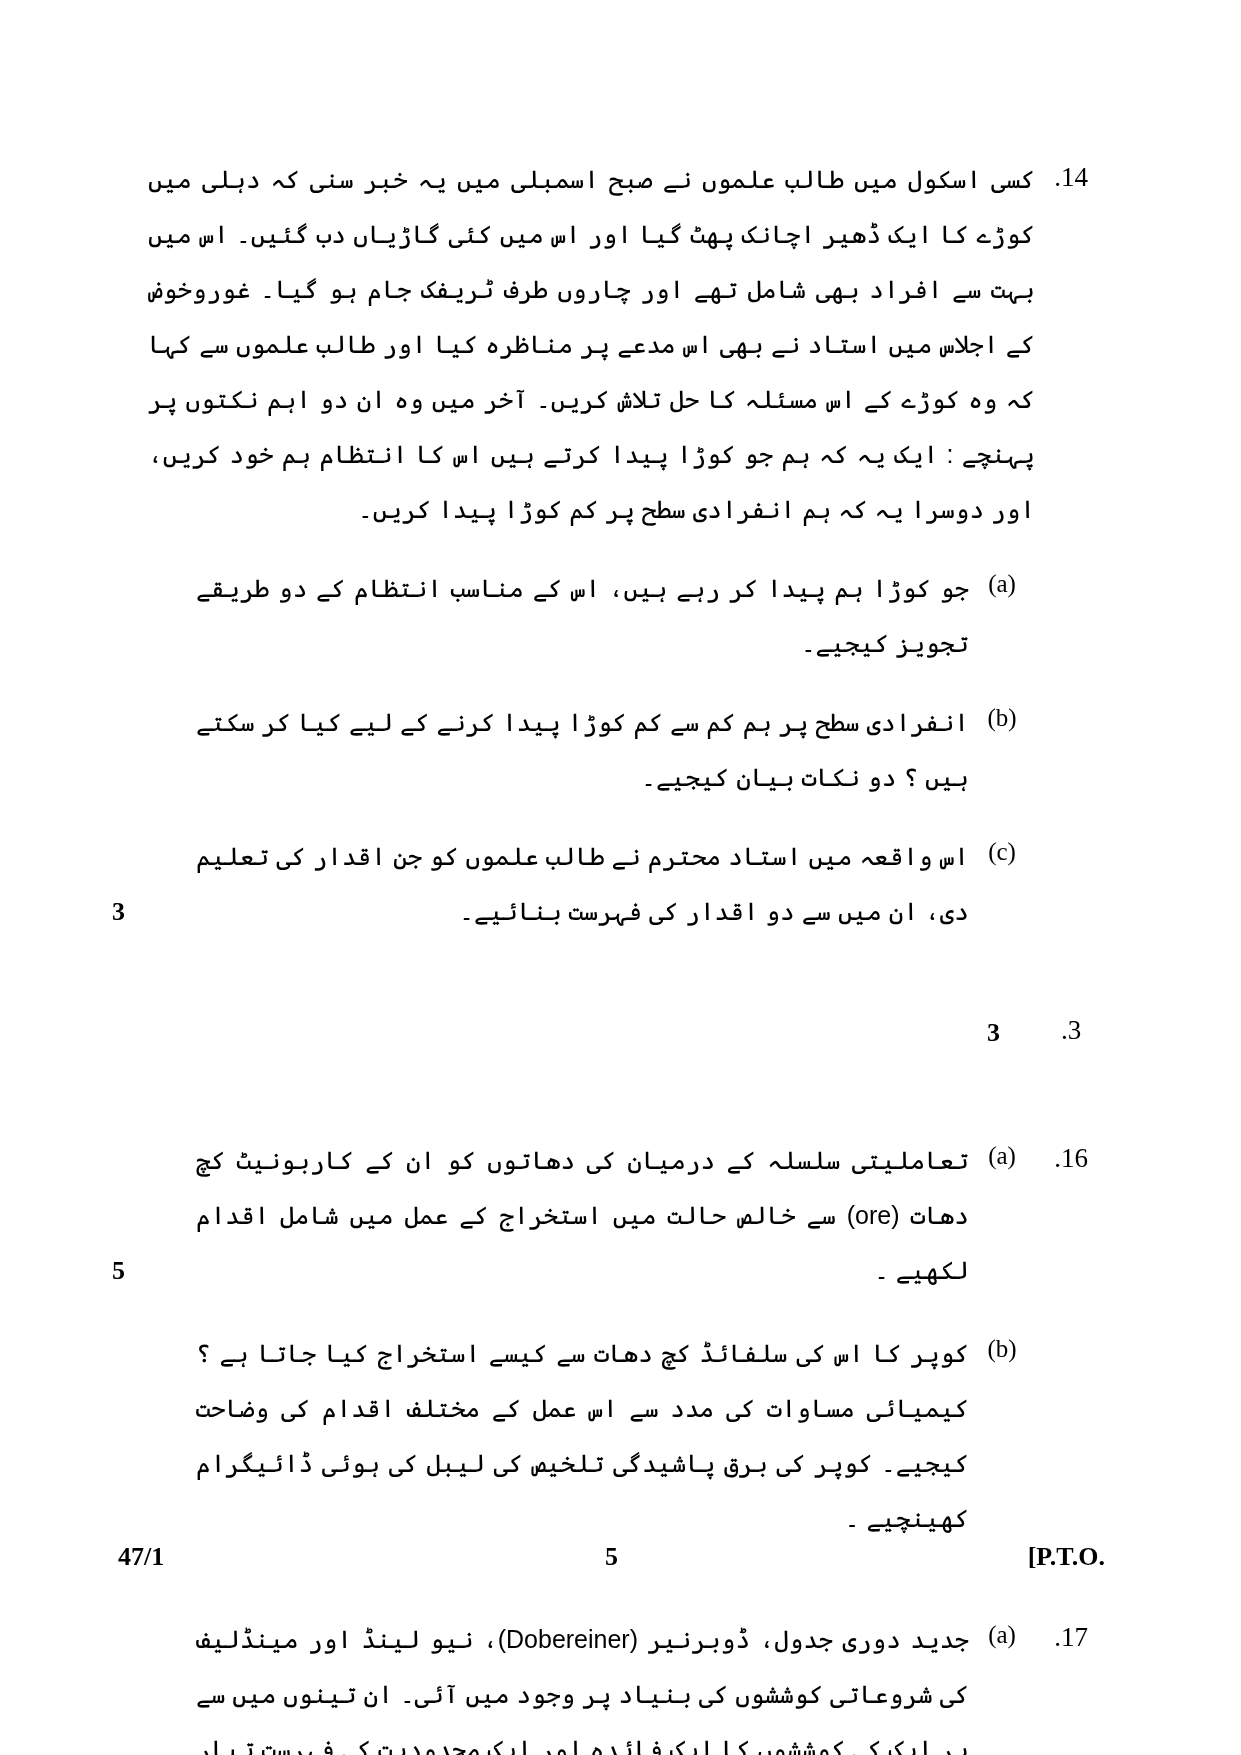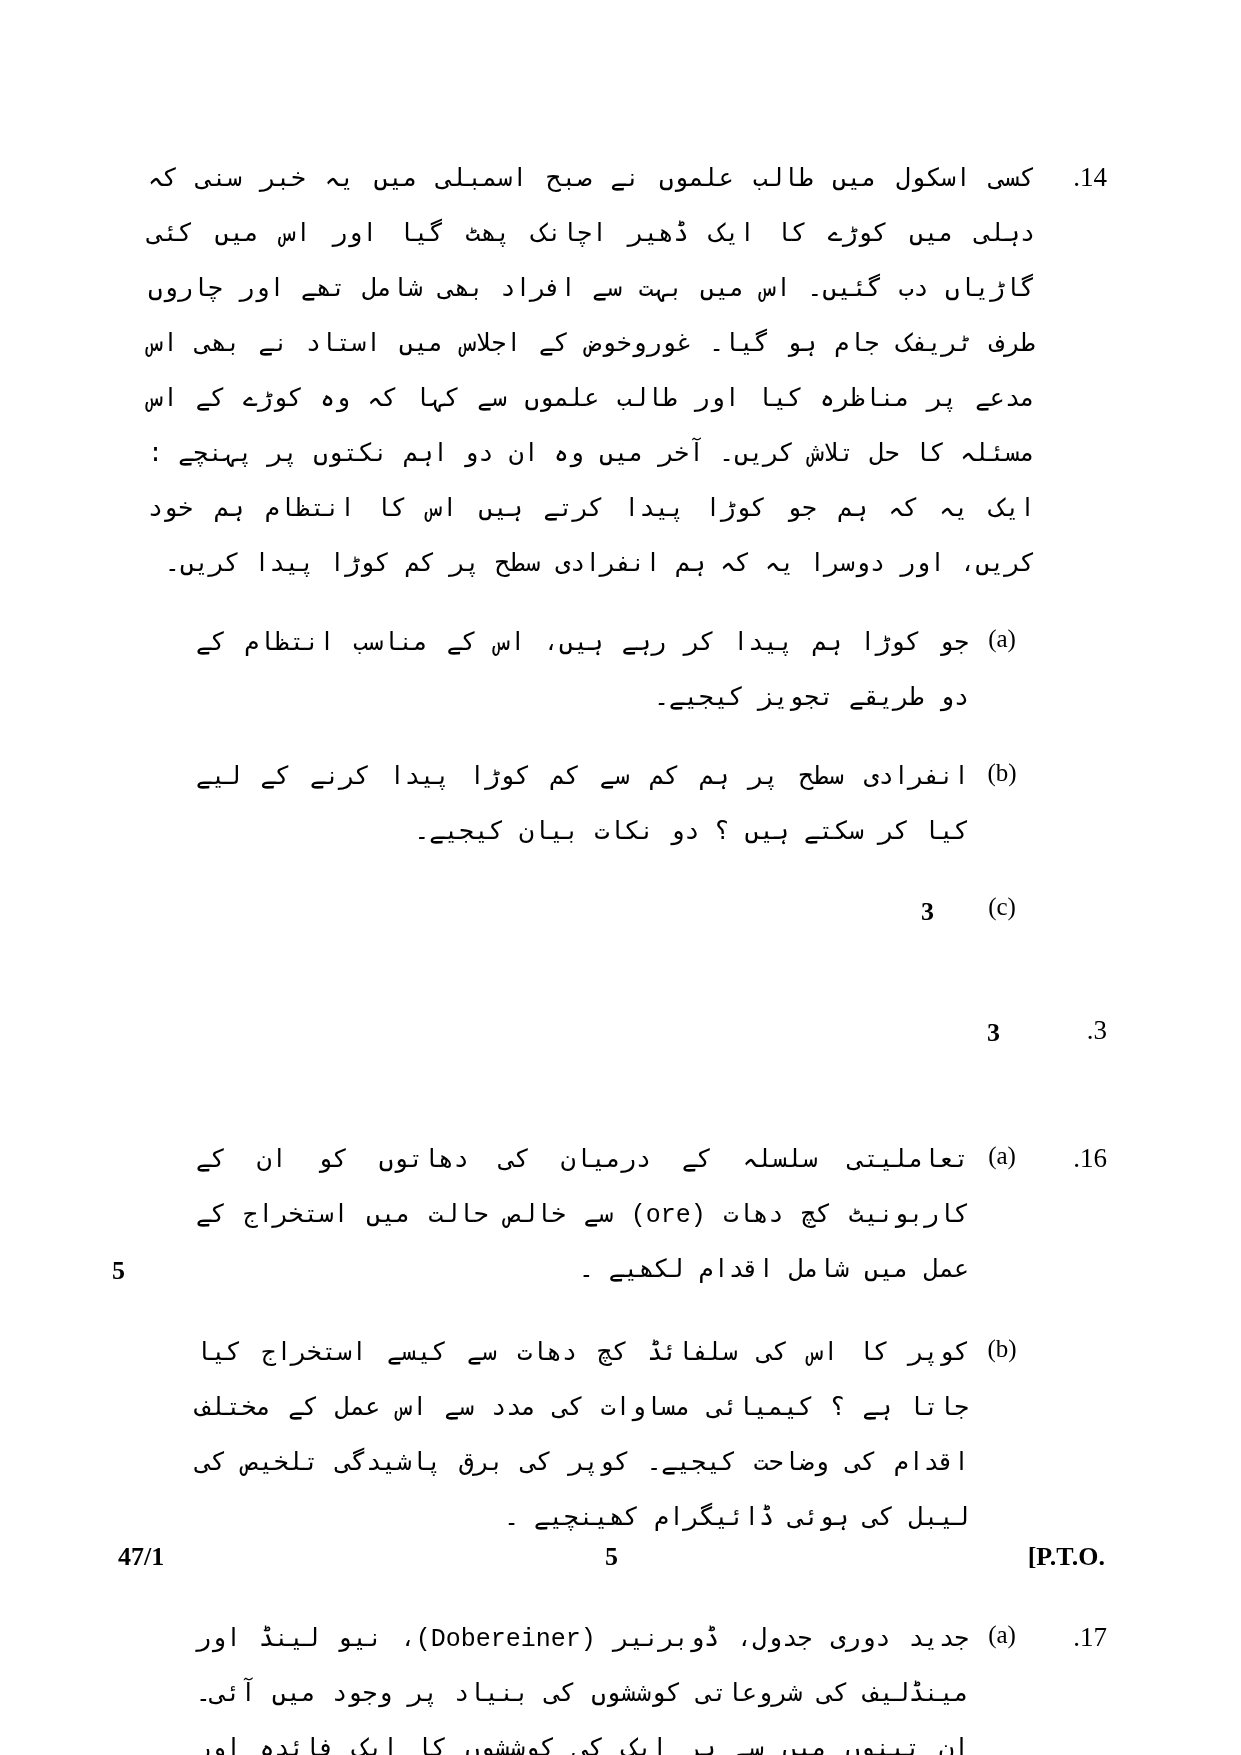--- a/index.html
+++ b/index.html
@@ -14,28 +14,28 @@
   }
   .content{
     position:absolute;
     top:152px;left:112px;right:134px;
   }
   
   .question{display:flex;direction:rtl;align-items:flex-start;}
   .qnum{
     width:72px;min-width:72px;
     direction:rtl;               
-    text-align:right;
+    text-align:center;
     font-size:27px;
     padding-top:10px;
     font-family:"Liberation Serif", serif;
   }
   .qbody{flex:1;}
   .urdu{
-    font-family:Liberation Mono, monospace;
+    font-family:Liberation Sans, sans-serif;
     font-size:25px;
     line-height:55px;
     text-align:justify;
     direction:rtl;
     margin-left:36px;
   }
   .q15 .urdu{line-height:56px;}
   .part{display:flex;direction:rtl;align-items:flex-start;margin-top:24px;}
   .plabel{
     width:66px;min-width:66px;
@@ -98,20 +98,21 @@
         </div>
 
         <div class="part">
           <div class="plabel">(b)</div>
           <div class="ptext urdu" lang="ur">انفرادی سطح پر ہم کم سے کم کوڑا پیدا کرنے کے لیے کیا کر سکتے ہیں ؟ دو نکات بیان کیجیے۔</div>
           <div class="marks"></div>
         </div>
 
         <div class="part">
           <div class="plabel">(c)</div>
+          <div class="ptext urdu" lang="ur">اس واقعہ میں استاد محترم نے طالب علموں کو جن اقدار کی تعلیم دی، ان میں سے دو اقدار کی فہرست بنائیے۔</div>
           <div class="marks">3</div>
         </div>
       </div>
     </div>
 
     <div class="question q15 spacer-q15">
       <div class="qnum">3.</div>
       <div class="qmarks">3</div>
     </div>
 

